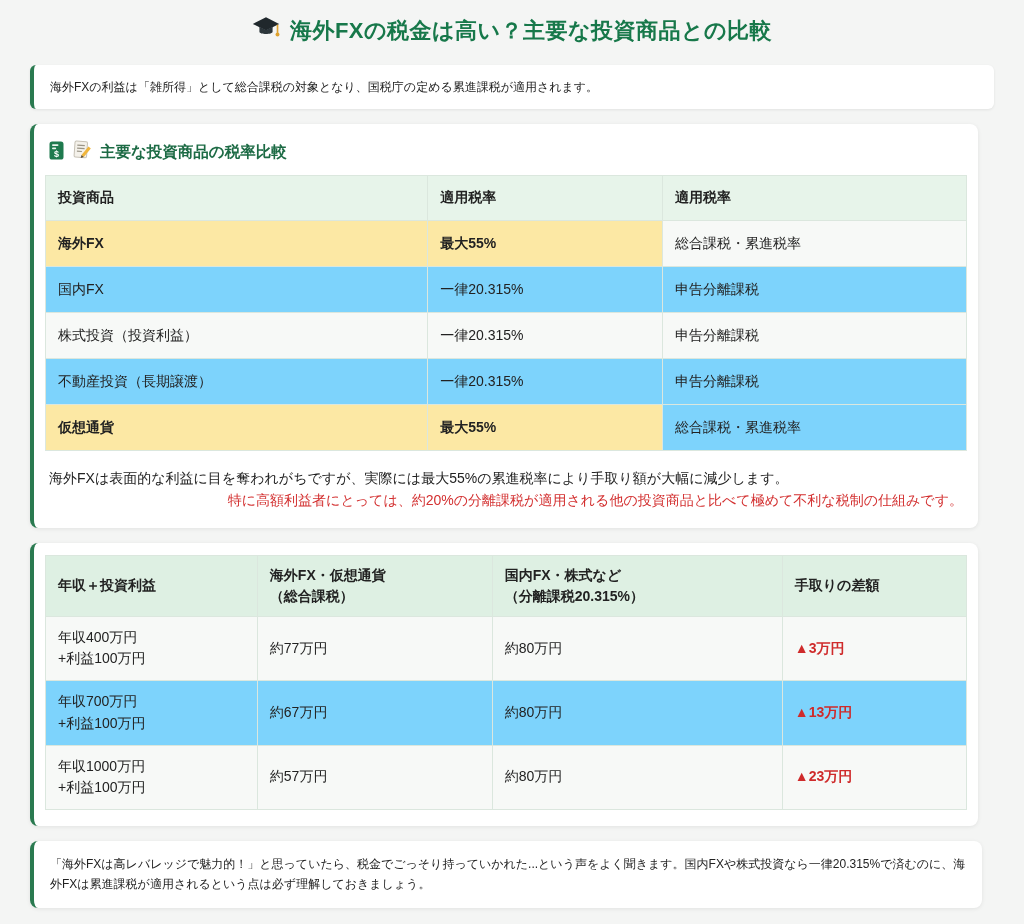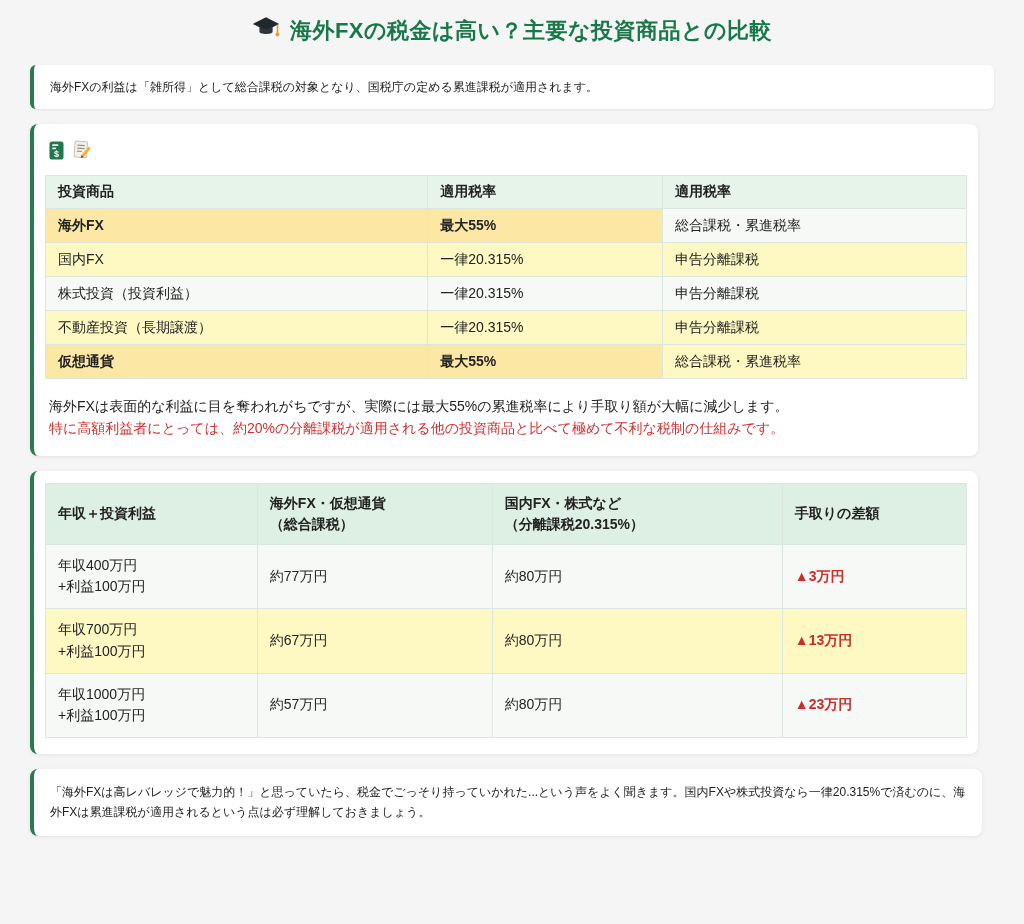--- a/index.html
+++ b/index.html
@@ -26,29 +26,29 @@
     background:#fff; border-left:4px solid #2a7a50; border-radius:8px;
     box-shadow:0 1px 4px rgba(0,0,0,.08);
     padding:12px 11px 16px; margin-top:15px; margin-right:16px;
   }
   .section-header {
     display:flex; align-items:center; gap:8px;
     color:#1d6b45; font-weight:bold; font-size:15.5px;
     padding:4px 4px 11px;
   }
   table { width:100%; border-collapse:collapse; font-size:14px; table-layout:fixed; }
-  th,td { border:1px solid #dbe7de; padding:7px 12px; text-align:left; vertical-align:middle; }
+  th,td { border:1px solid #dbe7de; padding:13px 12px; text-align:left; vertical-align:middle; }
   thead th { background:#e7f4ea; font-weight:bold; }
-  tbody td { background:#fef9c3; }
+  tbody td { background:#7dd3fc; }
   td.alt { background:#f7f9f7; }
   td.hl { background:#fce8a4; font-weight:bold; }
   .t1 td { height:19px; }
 
   .after-table { font-size:14px; line-height:1.6; margin:16px 4px 0; }
-  .red { color:#d32f2f; }
+  .red { color:#d32f2f;text-align:right; }
 
   .t2 thead th { background:#def0e3; line-height:1.5; padding:9px 12px; }
   .t2 tbody td { padding:10px 12px; line-height:1.55; }
   .diff { color:#cf2b2b; font-weight:600; }
 
   .summary-card {
     background:#fff; border-left:4px solid #2a7a50; border-radius:8px;
     box-shadow:0 1px 4px rgba(0,0,0,.08);
     padding:13px 16px; margin-top:15px; margin-right:12px;
     font-size:12px; line-height:1.7;
@@ -92,20 +92,21 @@
           <g transform="rotate(4 10 10)">
             <rect x="2.5" y="1.5" width="12.5" height="16" rx="1.4" fill="#f4f1ea" stroke="#c6c1b5" stroke-width="1"></rect>
             <line x1="5" y1="5.5" x2="12.5" y2="5.5" stroke="#9a9486" stroke-width="1.2"></line>
             <line x1="5" y1="8.5" x2="12.5" y2="8.5" stroke="#9a9486" stroke-width="1.2"></line>
             <line x1="5" y1="11.5" x2="10" y2="11.5" stroke="#9a9486" stroke-width="1.2"></line>
           </g>
           <polygon points="9.5,15 16.5,6.5 18.8,8.5 11.8,17" fill="#f0b53b"></polygon>
           <polygon points="9.5,15 11.8,17 8.7,18" fill="#5b4a2f"></polygon>
         </svg>
       </span>
+      <span>主要な投資商品の税率比較</span>
     </div>
 
     <table class="t1">
       <colgroup>
           <col style="width:41.5%">
           <col style="width:25.5%">
           <col style="width:33%">
         </colgroup>
       <thead>
         <tr>

